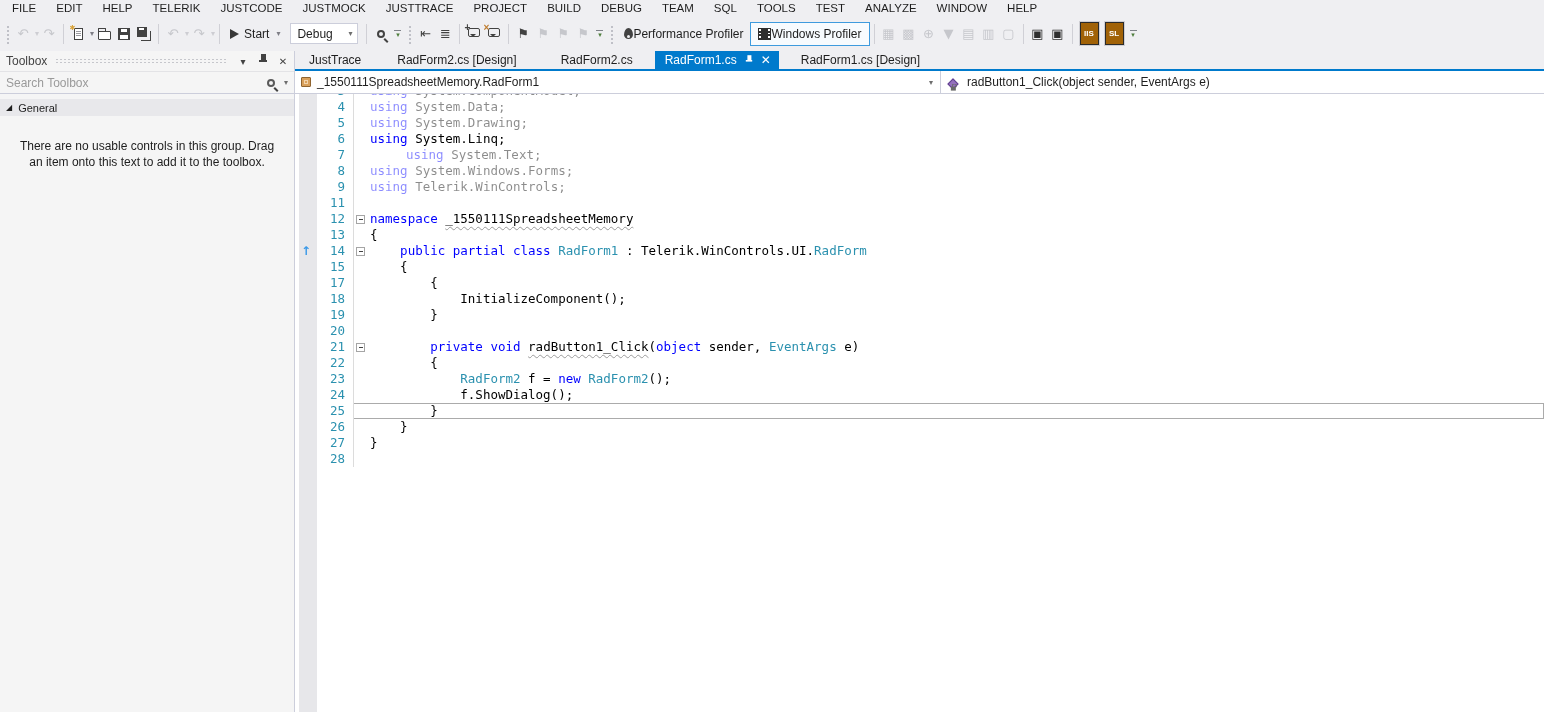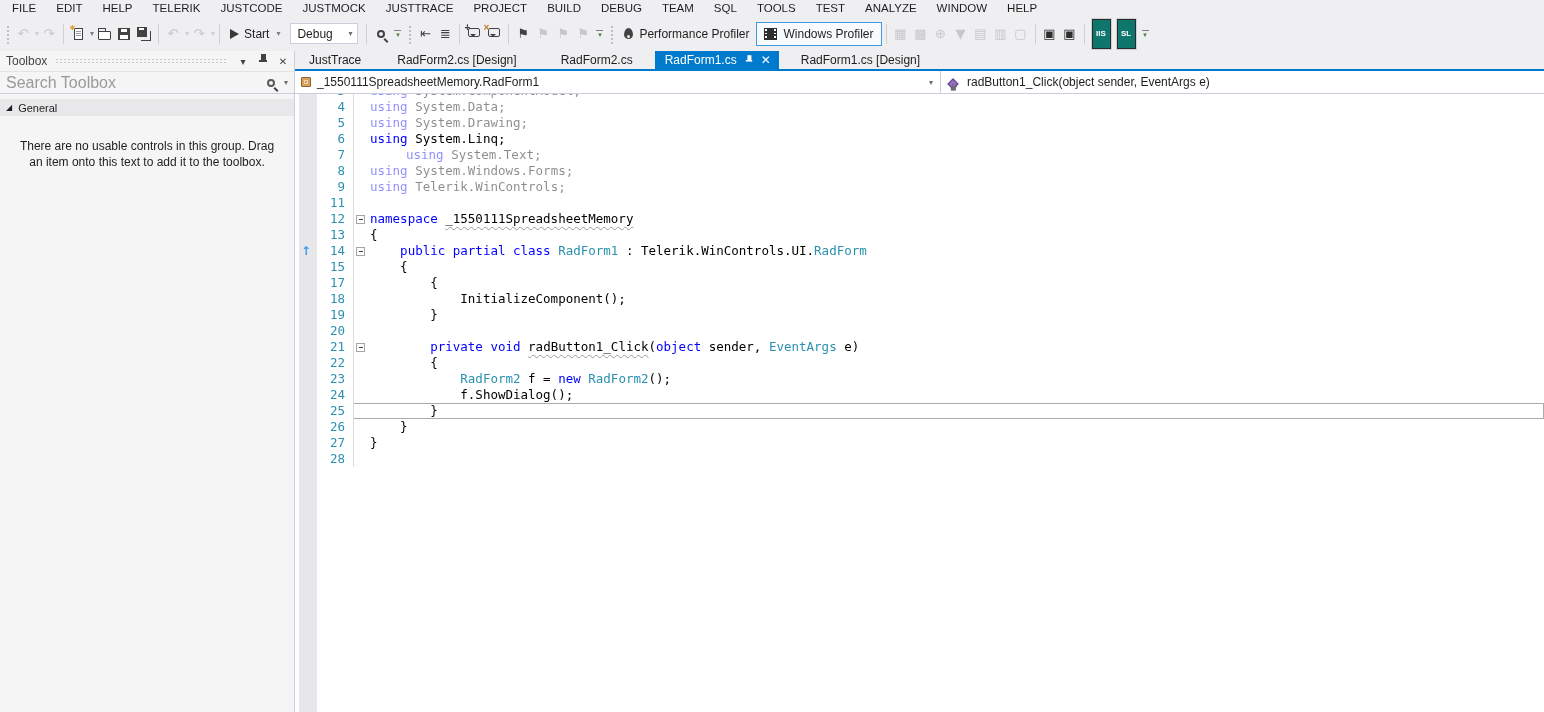--- a/index.html
+++ b/index.html
@@ -23,23 +23,23 @@
   .tb-overflow { display:inline-flex; flex-direction:column; align-items:center; margin:0 3px; color:#6E7276; flex:none; }
   .tb-overflow .bar { width:7px; height:1px; background:#7e8288; margin-bottom:2px; }
   .tb-overflow .car { font-size:7px; color:#4E7E3C; line-height:5px; font-family:"DejaVu Sans", sans-serif; }
 
   .tb-start { display:inline-flex; align-items:center; gap:5px; height:22px; padding:0 6px; flex:none; color:#1e1e1e; font-size:12px; }
   .ic-play { width:0; height:0; border-left:9px solid #383838; border-top:5.5px solid transparent; border-bottom:5.5px solid transparent; }
   .tb-combo { width:68px; height:21px; background:#fff; border:1px solid #CCCEDB; display:inline-flex; align-items:center;
     font-size:12px; color:#1e1e1e; padding-left:6px; flex:none; margin:0 4px; position:relative; }
   .tb-combo .car { position:absolute; right:5px; font-size:8px; color:#6e6e6e; font-family:"DejaVu Sans", sans-serif; }
 
-  .tb-labeled { display:inline-flex; align-items:center; gap:6px; height:24px; padding:0 7px; font-size:12px; color:#1e1e1e; flex:none; }
+  .tb-labeled { display:inline-flex; align-items:center; gap:0; height:24px; padding:0 7px; font-size:12px; color:#1e1e1e; flex:none; }
   .tb-labeled.boxed { border:1px solid #3E9BDE; background:#F7FBFE; }
-  .tb-badge { width:19px; height:30px; background:#0f766e; color:#fff; font-size:8px; font-weight:bold;
+  .tb-badge { width:19px; height:23px; background:#a16207; color:#fff; font-size:8px; font-weight:bold;
     display:inline-flex; align-items:center; justify-content:center; border:1px solid #2a2a2a; outline:1px solid #cfcfd4; margin:0 3px; flex:none; }
 
   
   .ic { position:relative; display:inline-block; flex:none; }
   .ic-floppy { width:12px; height:12px; background:#424242; }
   .ic-floppy::before { content:""; position:absolute; top:1px; left:3px; width:6px; height:3px; background:#fff; }
   .ic-floppy::after { content:""; position:absolute; bottom:1px; left:2px; width:8px; height:4px; background:#fff; }
   .ic-floppy2 { width:10px; height:10px; background:#424242; box-shadow:3px 3px 0 0 #EFEFF2, 4px 4px 0 0 #424242; margin-right:4px; margin-bottom:3px; }
   .ic-floppy2::before { content:""; position:absolute; top:1px; left:2px; width:5px; height:2px; background:#fff; }
   .ic-folder { width:13px; height:9px; background:#fff; border:1.5px solid #424242; border-radius:1px; margin-top:3px; }
@@ -73,21 +73,21 @@
   .main { display:flex; height:661px; }
 
   
   .toolbox { width:295px; background:#F5F5F5; border-right:1px solid #CCCEDB; display:flex; flex-direction:column; }
   .tbx-title { height:20px; display:flex; align-items:center; padding:0 4px 0 6px; gap:6px; }
   .tbx-title-text { font-size:12px; color:#444; flex:none; }
   .tbx-texture { flex:1; height:6px; margin:0 2px;
     background-image:radial-gradient(#C6C7CC 0.9px, transparent 1px); background-size:4px 3px; }
   .tbx-btn { color:#424242; font-size:10px; width:14px; text-align:center; font-family:"DejaVu Sans", sans-serif; }
   .tbx-search { height:23px; border-top:1px solid #E3E3E6; border-bottom:1px solid #CCCEDB; display:flex; align-items:center; padding:0 6px; gap:5px; }
-  .tbx-search-text { flex:1; font-size:16px; color:#9A9A9A; }
+  .tbx-search-text { flex:1; font-size:12px; color:#9A9A9A; }
   .tbx-search .ic-magnifier { border-color:#5a5a5a; margin-right:4px; }
   .tbx-search .car { font-size:8px; color:#6e6e6e; font-family:"DejaVu Sans", sans-serif; }
   .tbx-group { height:17px; background:#E8E8EB; margin-top:5px; display:flex; align-items:center; padding:0 6px; gap:6px; }
   .tbx-group .tri { font-size:8px; color:#1e1e1e; font-family:"DejaVu Sans", sans-serif; }
   .tbx-group-label { font-size:11px; color:#1e1e1e; }
   .tbx-empty { margin:22px 14px 0; text-align:center; font-size:12px; line-height:16px; color:#1e1e1e; }
 
   
   .editor-col { flex:1; display:flex; flex-direction:column; min-width:0; }
   .tabstrip { height:20px; background:#EFEFF2; display:flex; align-items:stretch; border-bottom:2px solid #007ACC; }

